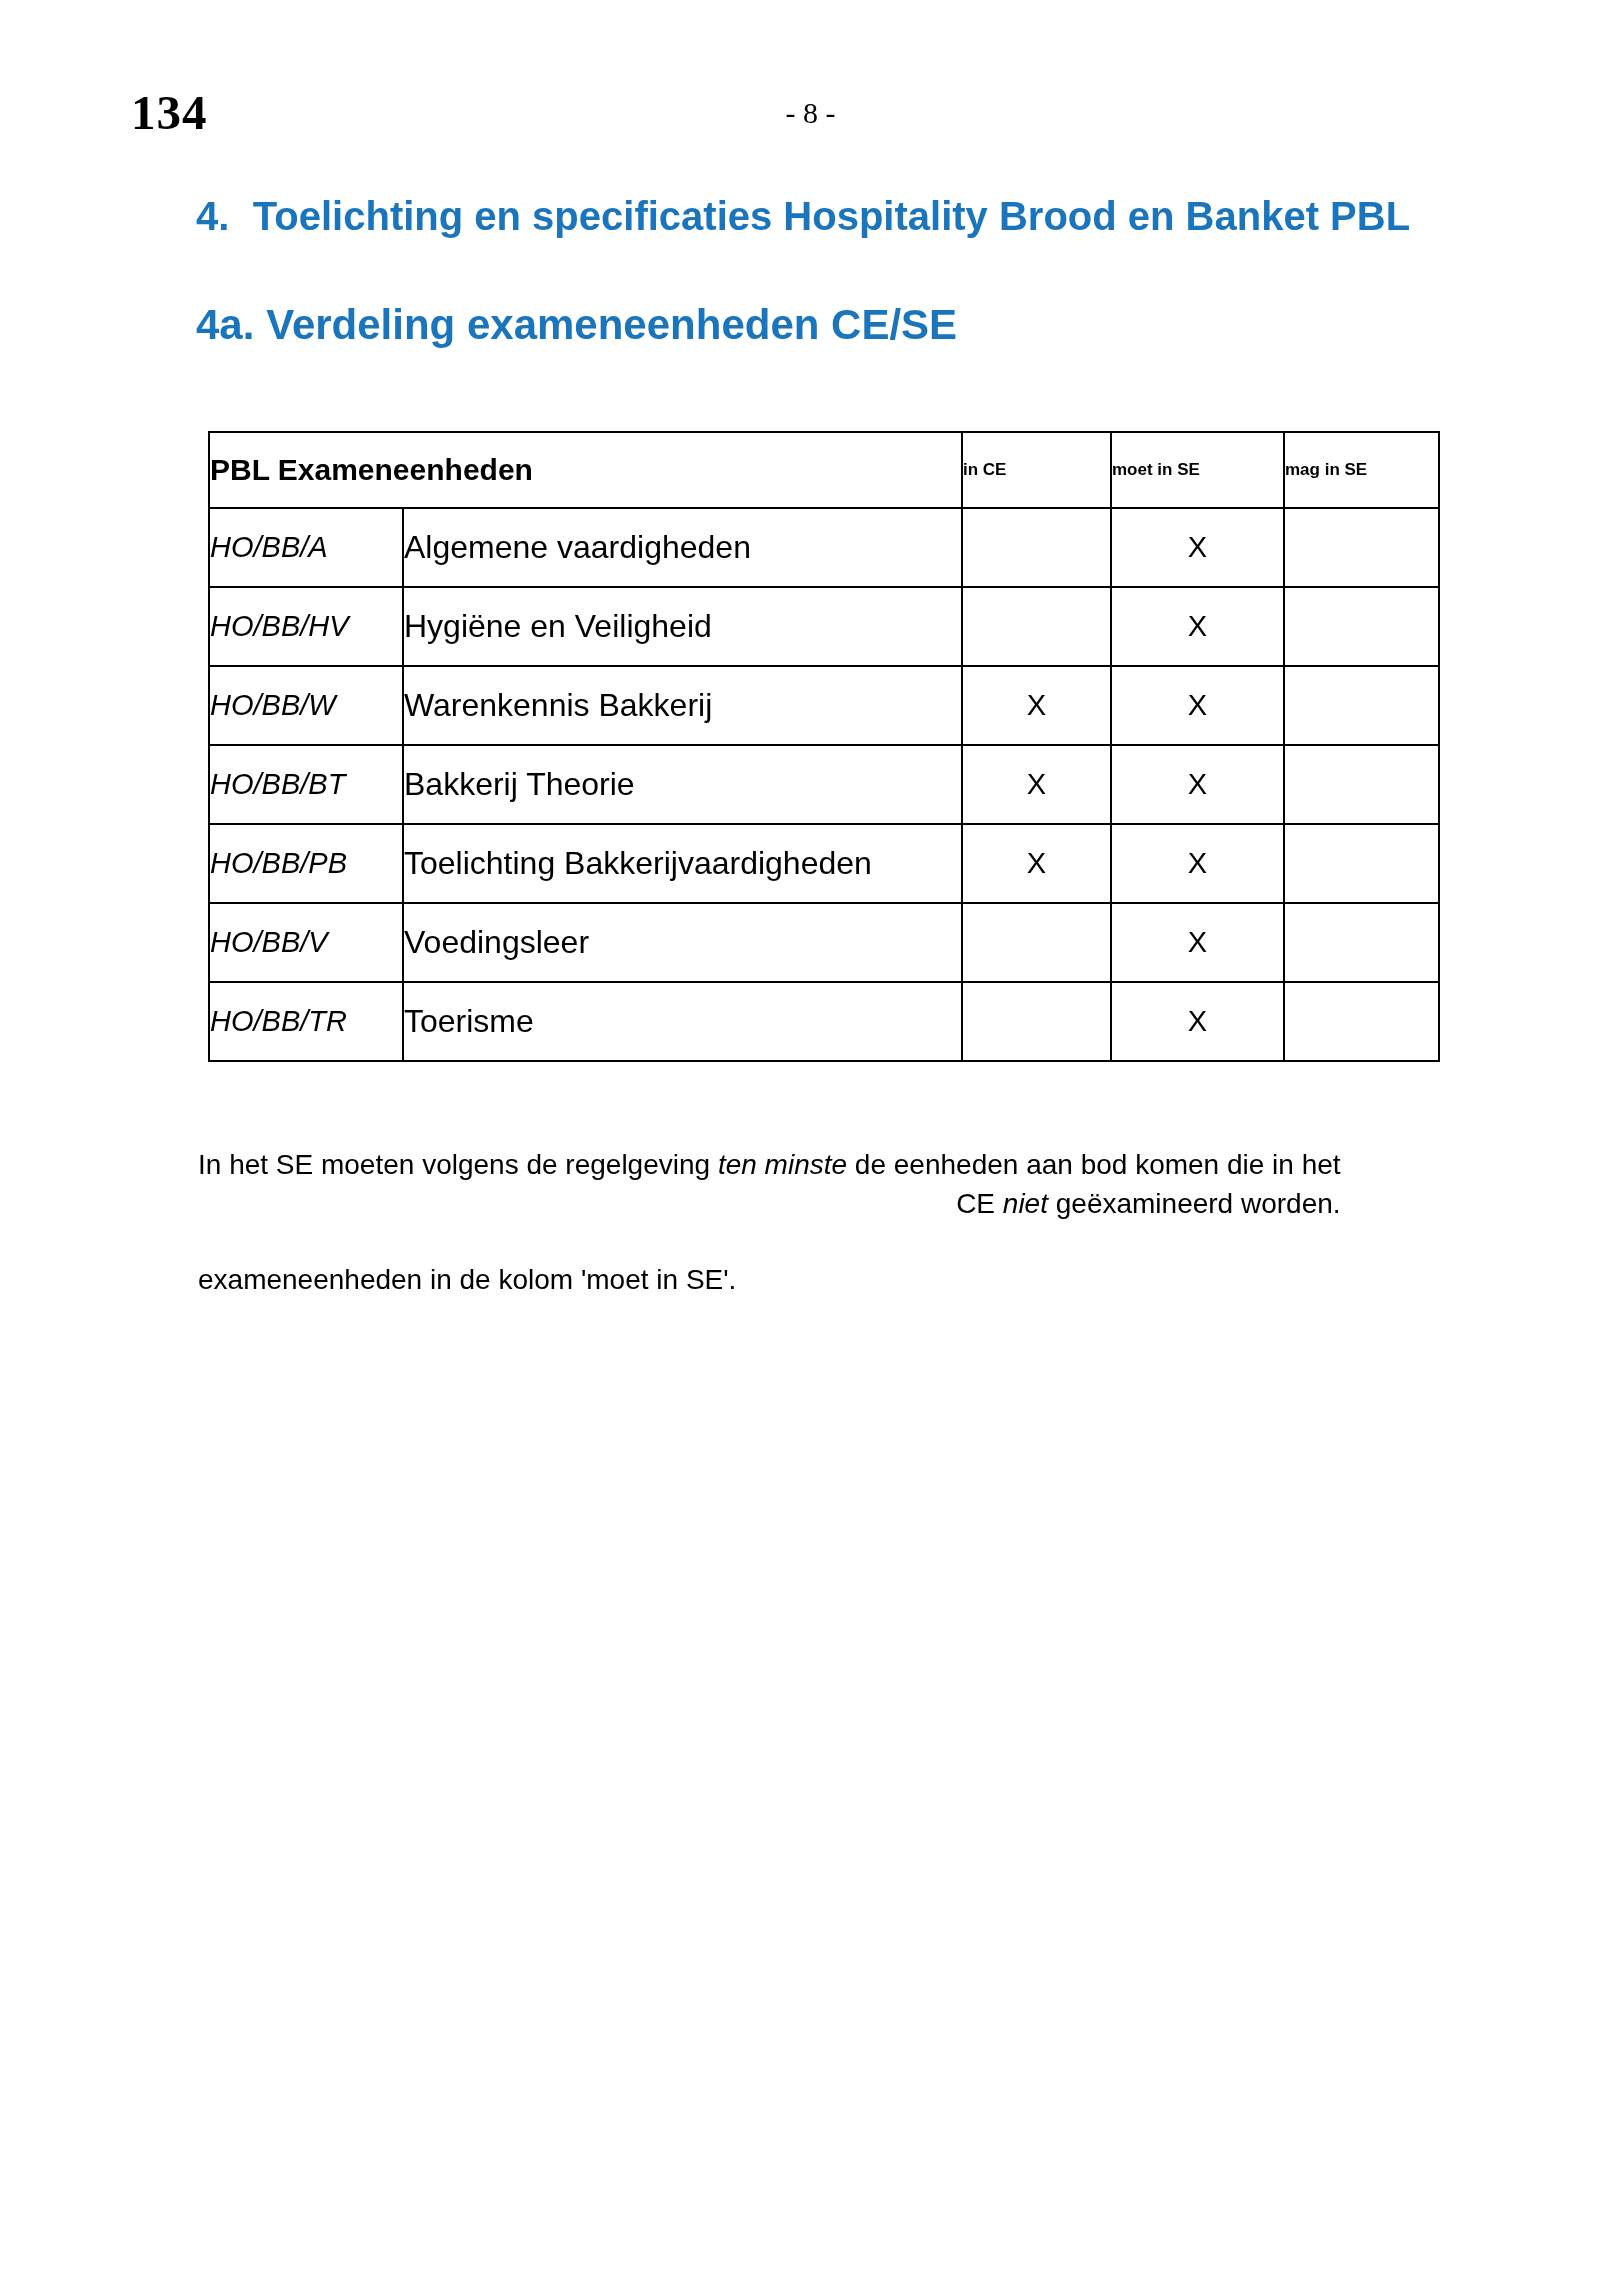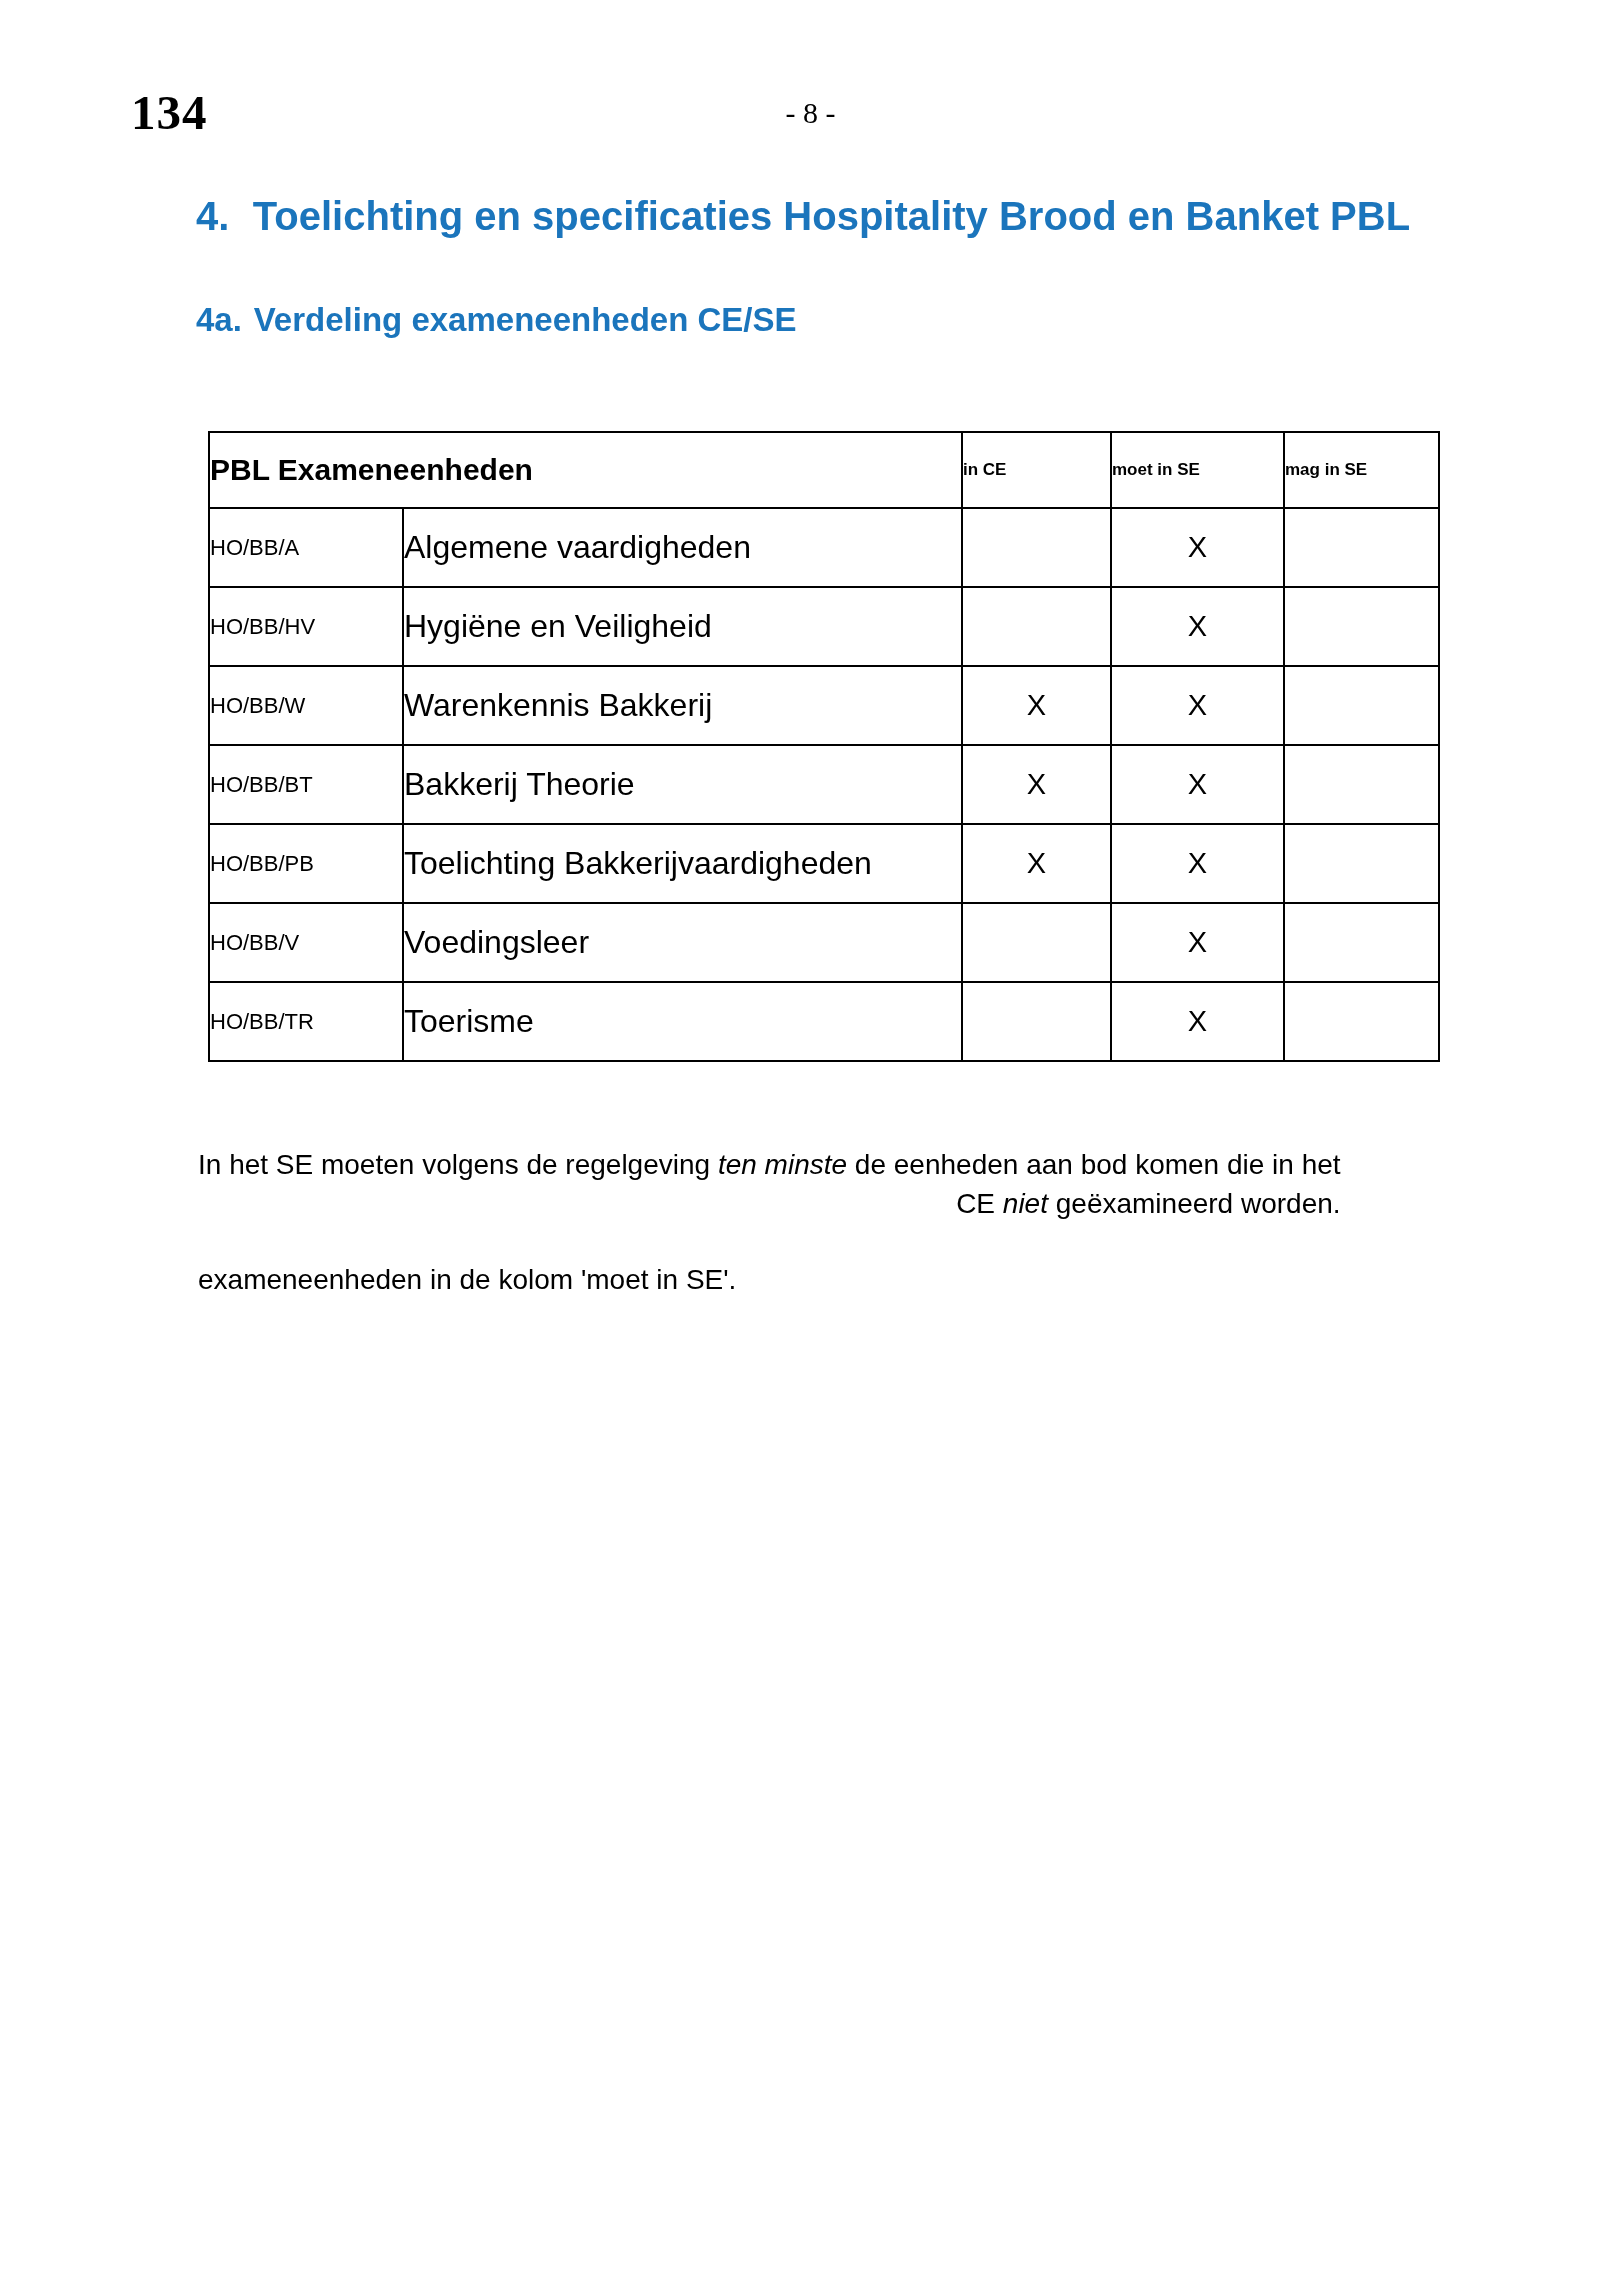--- a/index.html
+++ b/index.html
@@ -45,21 +45,21 @@
     font-size: 40px;
     font-weight: bold;
     color: #1b75bc;
     white-space: nowrap;
   }
   .h1 .num { display: inline-block; margin-right: 23.5px; }
   .h2 {
     position: absolute;
     left: 196px;
     top: 301px;
-    font-size: 33px;
+    font-size: 42px;
     font-weight: bold;
     color: #1b75bc;
     white-space: nowrap;
   }
   .h2 .num { display: inline-block; margin-right: 11.8px; }
 
   
   table.exam {
     position: absolute;
     left: 208px;
@@ -85,24 +85,25 @@
     padding-left: 9.8px;
     border-bottom-width: 2.9px;
   }
   th.sub-head {
     text-align: left;
     font-size: 17px;
     font-weight: bold;
     border-bottom-width: 2.9px;
   }
   td.code-cell {
-    font-size: 22px;
+    font-size: 29px;
     font-weight: normal;
     text-align: left;
     padding-left: 9.8px;
+    font-style: italic;
   }
   td.name-cell {
     font-size: 32px;
     font-weight: normal;
     text-align: left;
     padding-left: 11.8px;
   }
   td.mark-cell {
     font-size: 29px;
     text-align: center;

